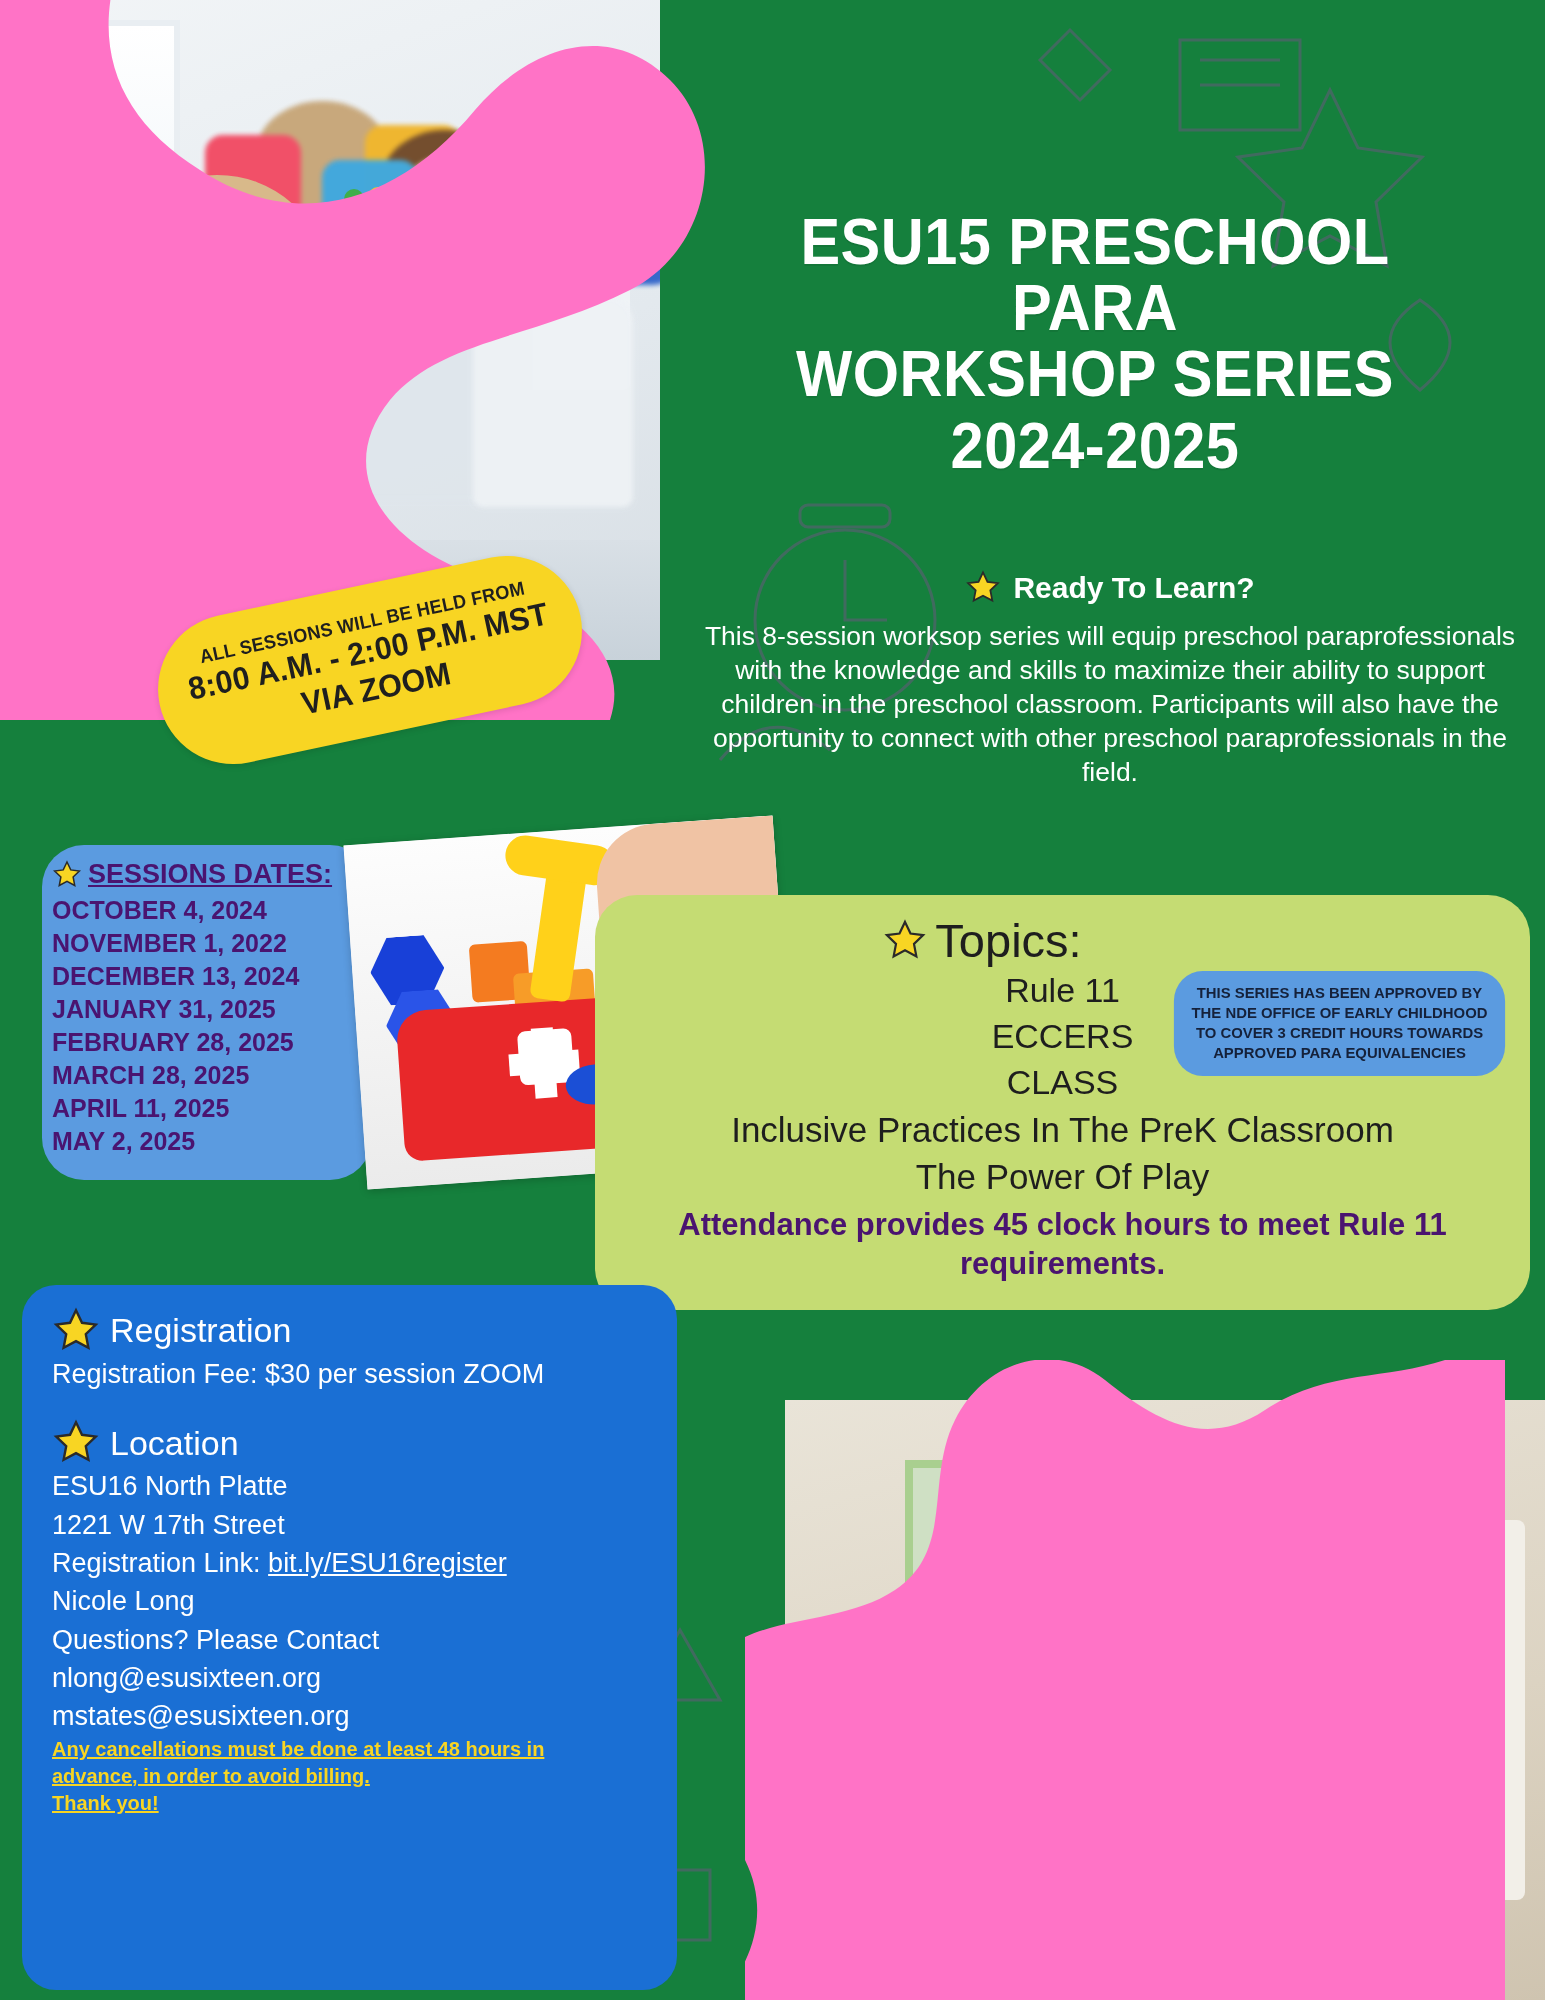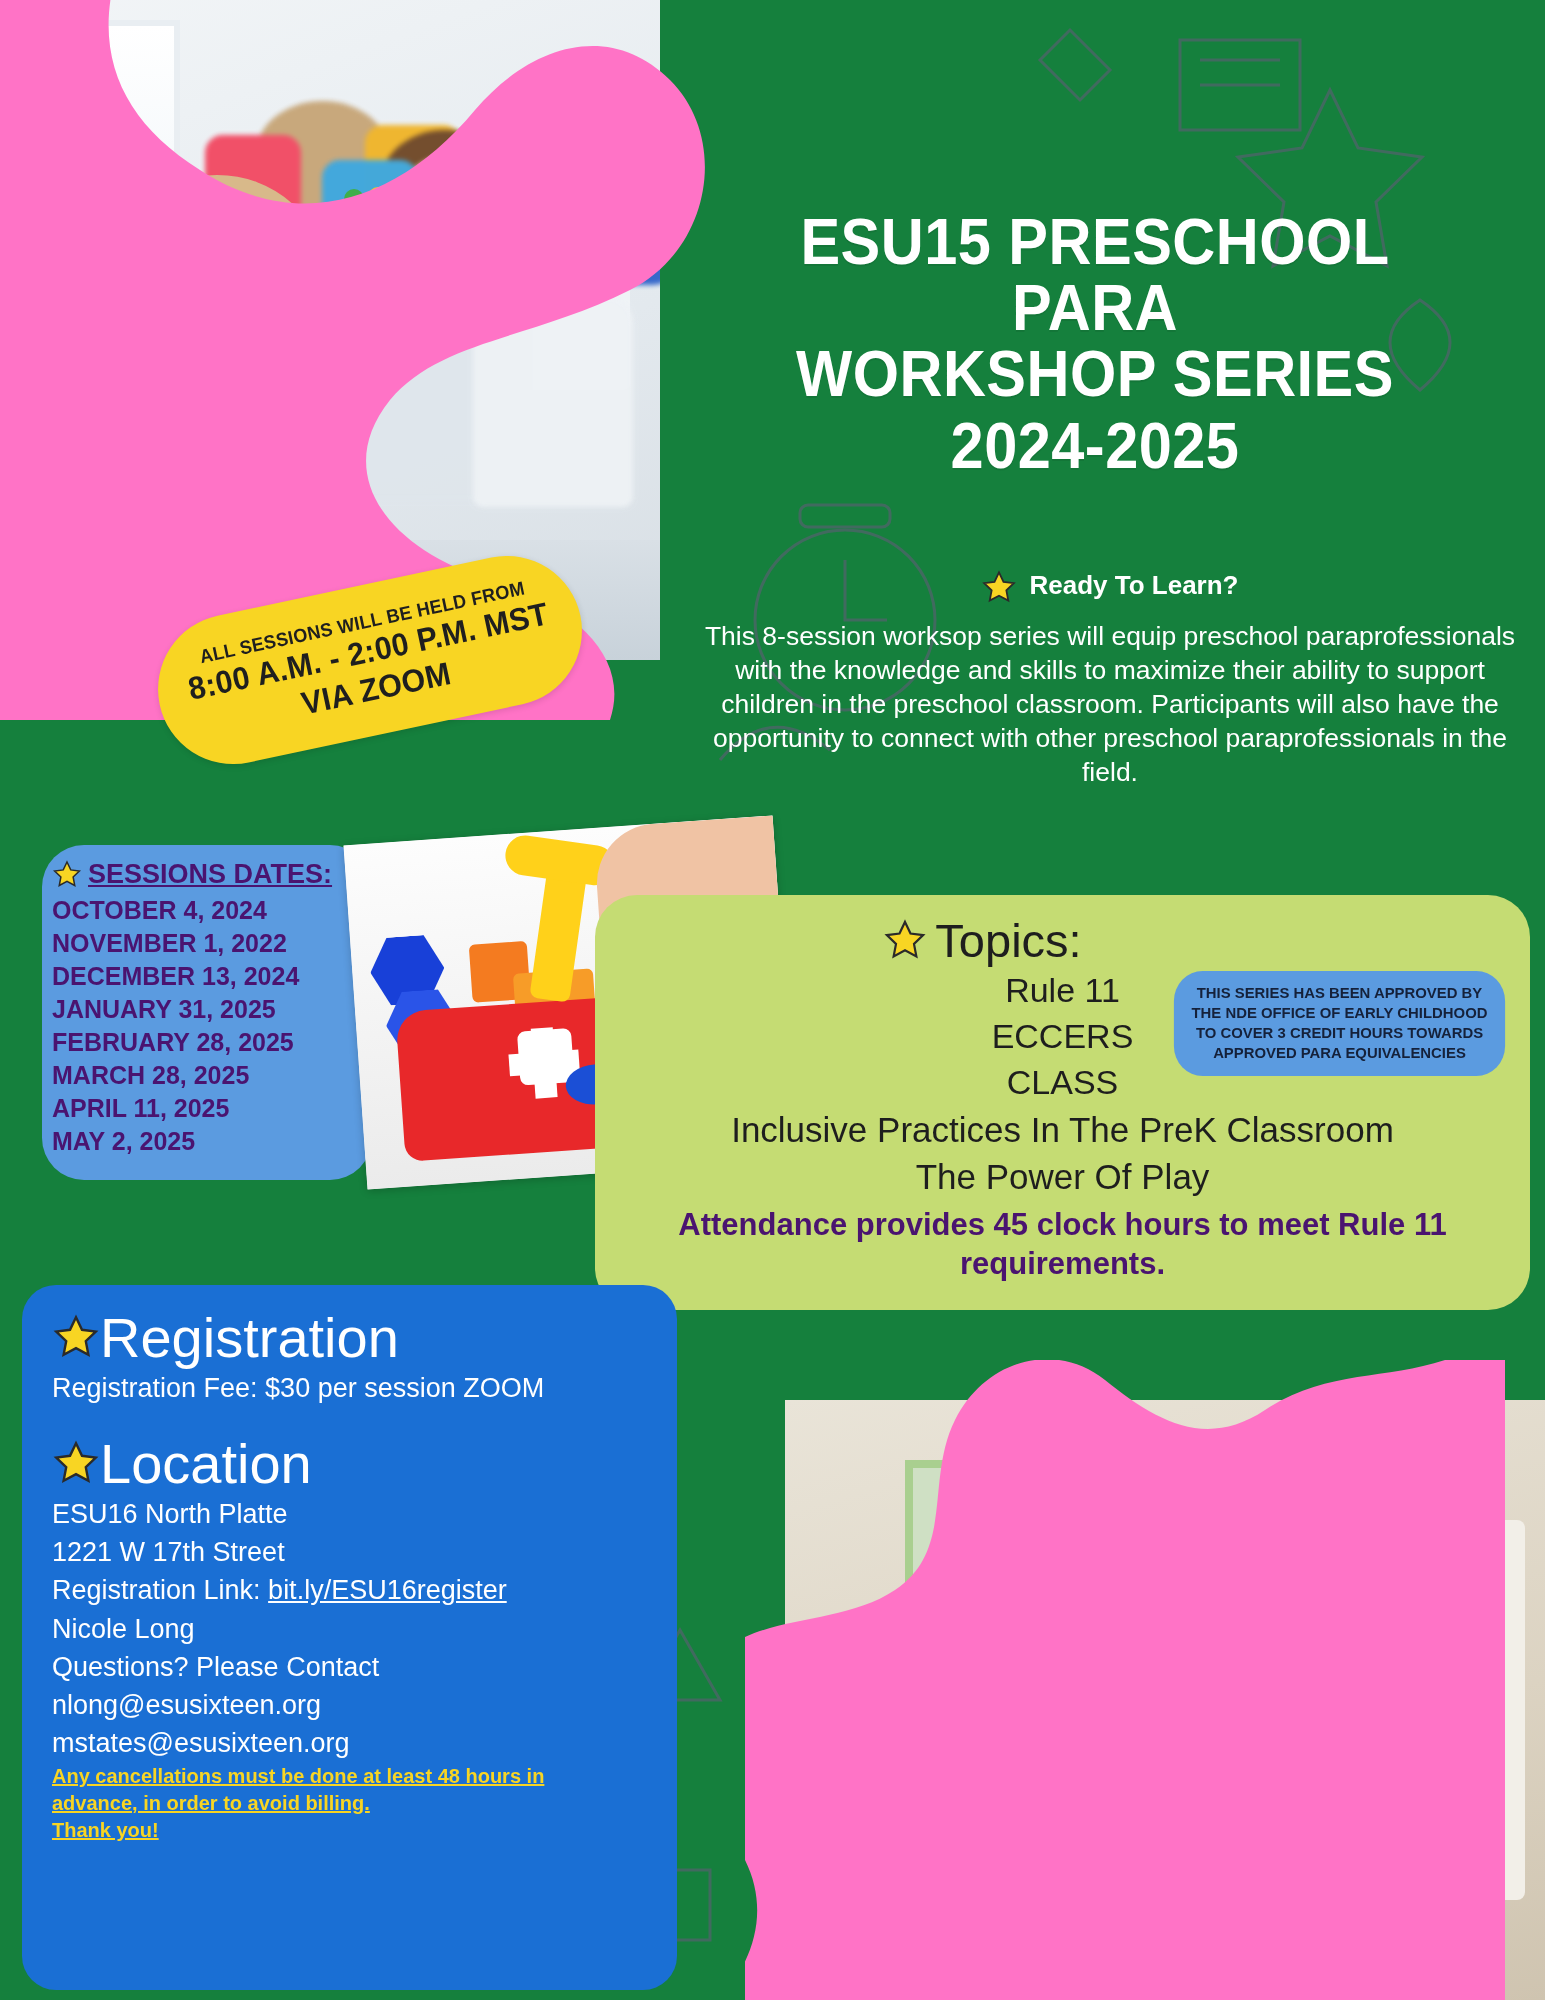--- a/index.html
+++ b/index.html
@@ -91,23 +91,24 @@
 
   
   .ready-wrap {
     position: absolute;
     left: 700px; top: 570px;
     width: 820px;
     text-align: center;
     color: #ffffff;
   }
   .ready-head {
-    font-size: 26px;
+    font-size: 30px;
     font-weight: 700;
     display: inline-flex;
+    align-items: center;
     gap: 12px;
   }
   .ready-body {
     margin-top: 10px;
     font-size: 26.5px;
     line-height: 1.28;
   }
 
   
   .yellow-pill {
@@ -229,24 +230,25 @@
     position: absolute;
     left: 22px; top: 1285px;
     width: 655px;
     height: 705px;
     background: #1a6fd4;
     border-radius: 34px;
     padding: 22px 30px;
     color: #ffffff;
   }
   .reg-panel h2 {
-    font-size: 56px;
+    font-size: 34px;
     font-weight: 400;
     display: flex;
     align-items: center;
+    gap: 10px;
     line-height: 1.1;
   }
   .reg-panel .line { font-size: 27px; line-height: 1.42; }
   .reg-panel .spacer { height: 26px; }
   .reg-panel a { color: #ffffff; text-decoration: underline; }
   .cancel {
     font-size: 20px;
     font-weight: 800;
     color: #f8d523;
     text-decoration: underline;

